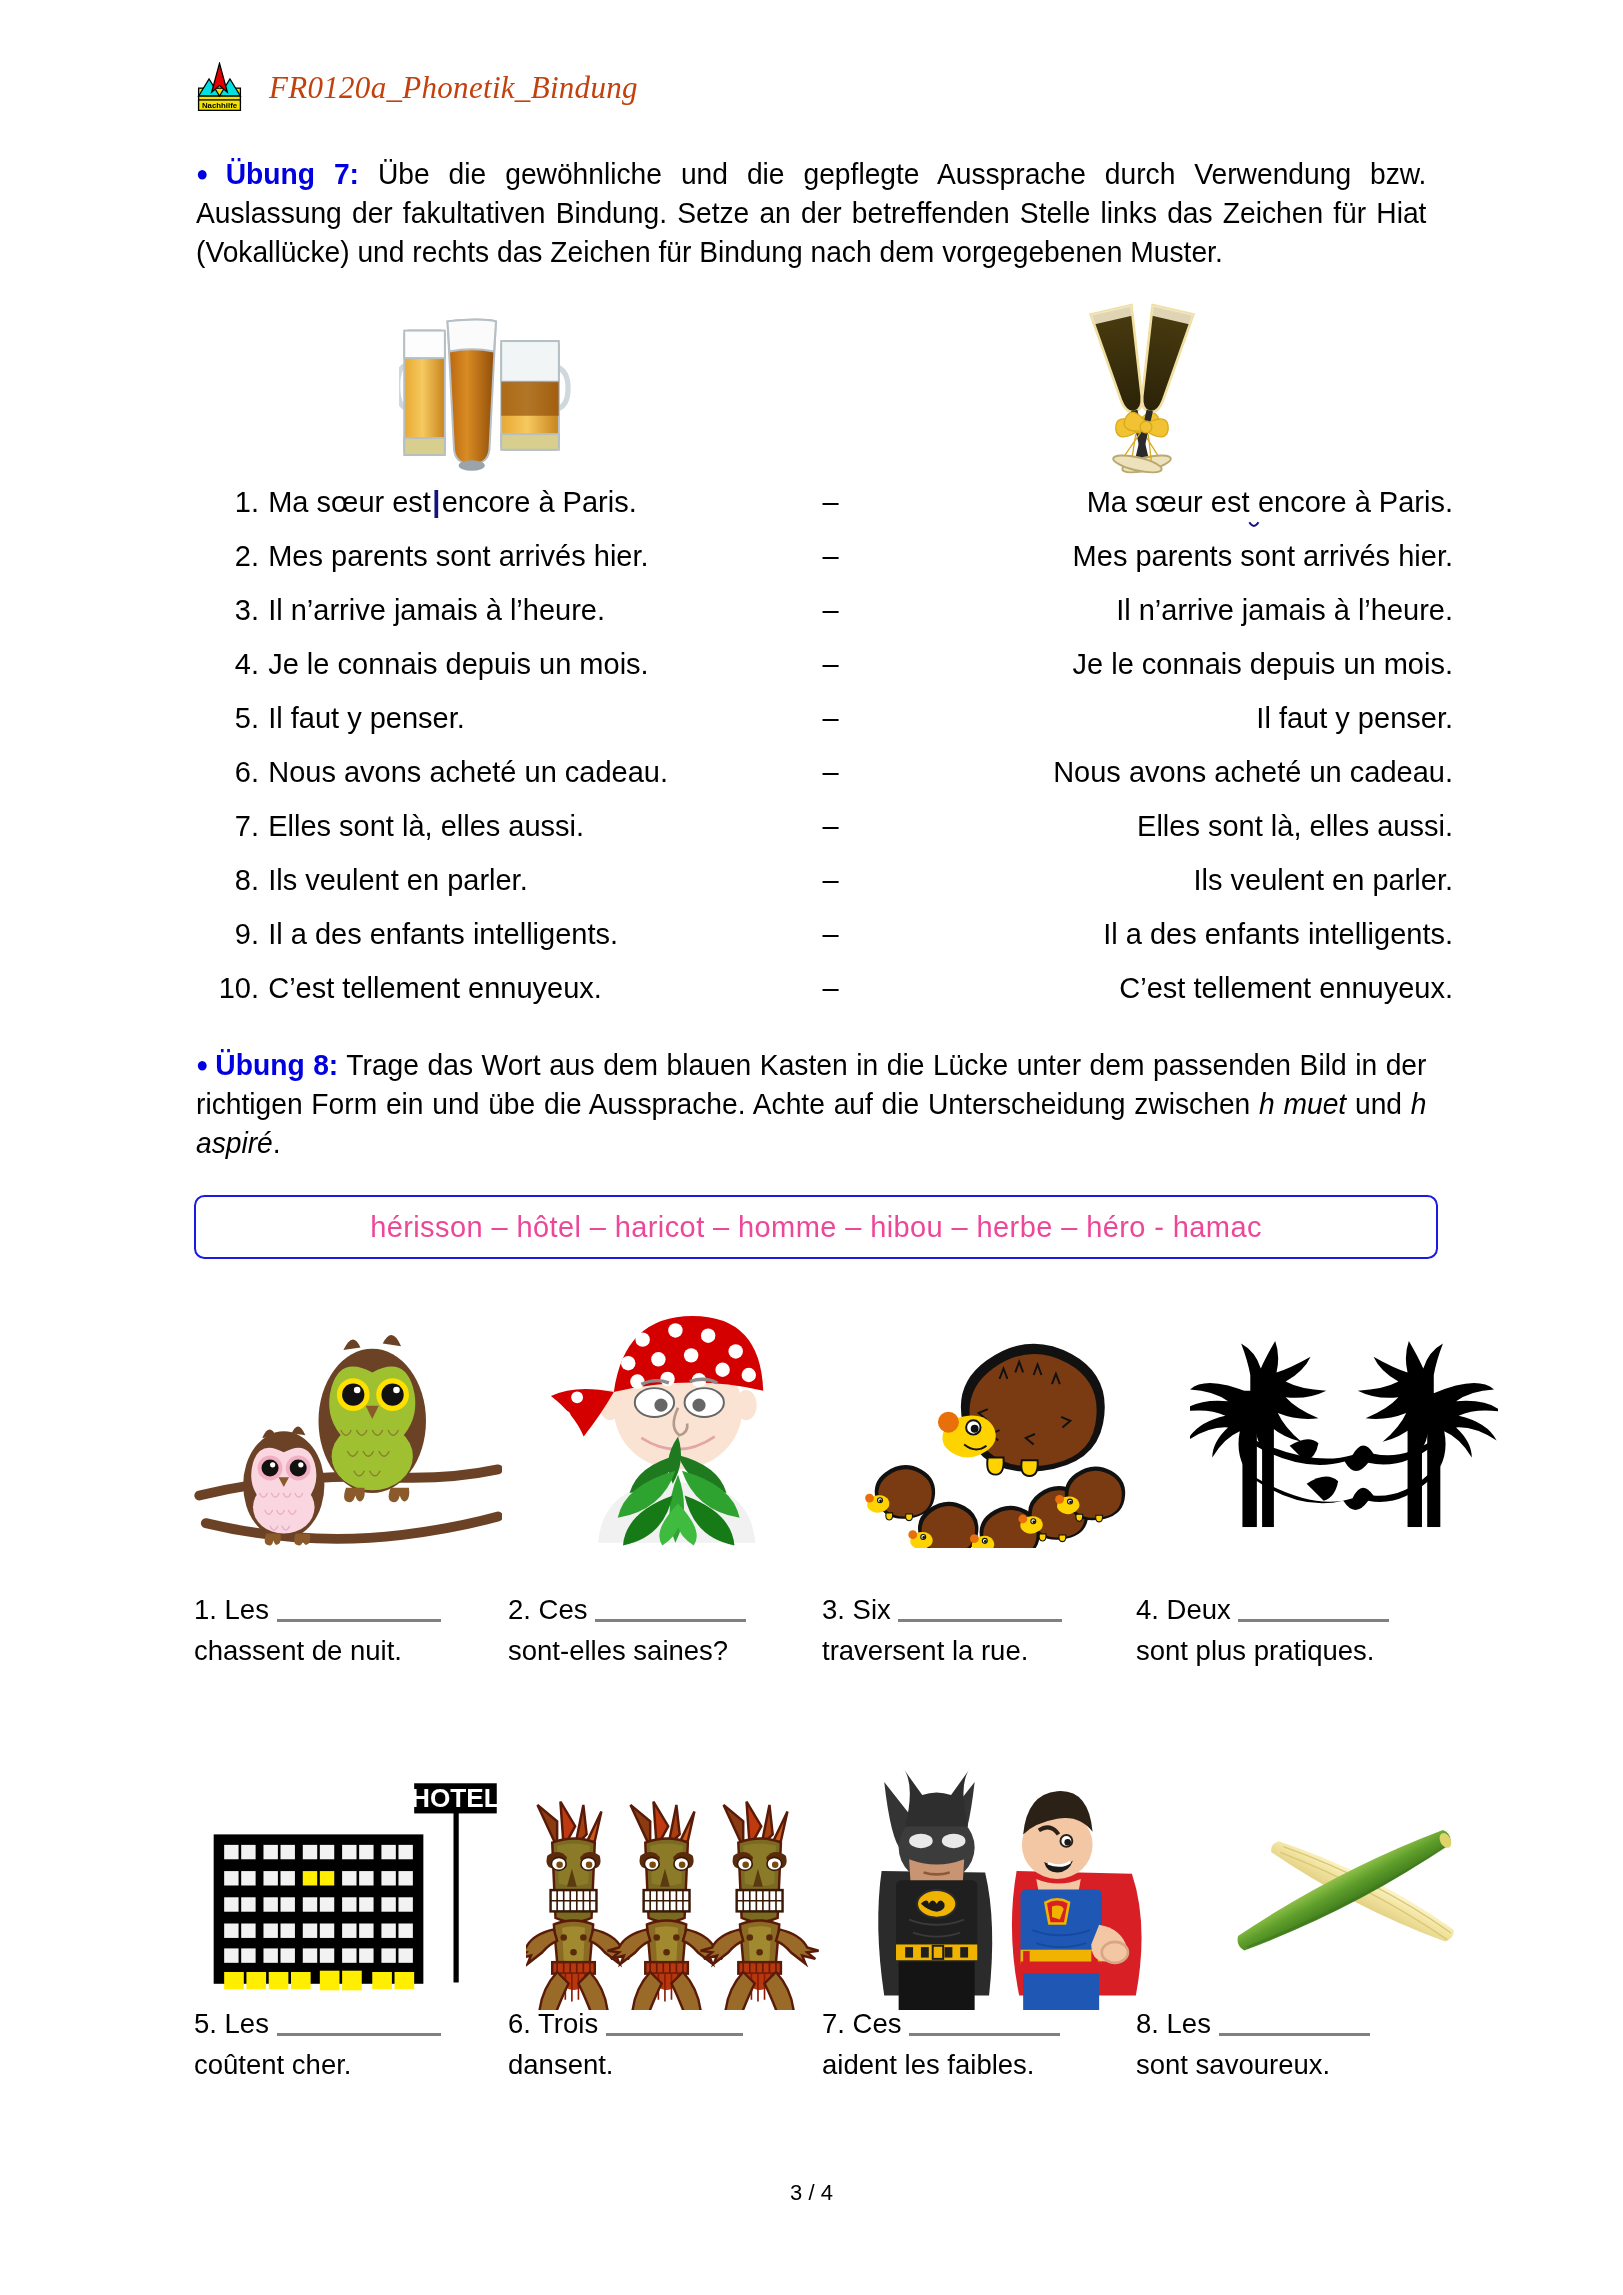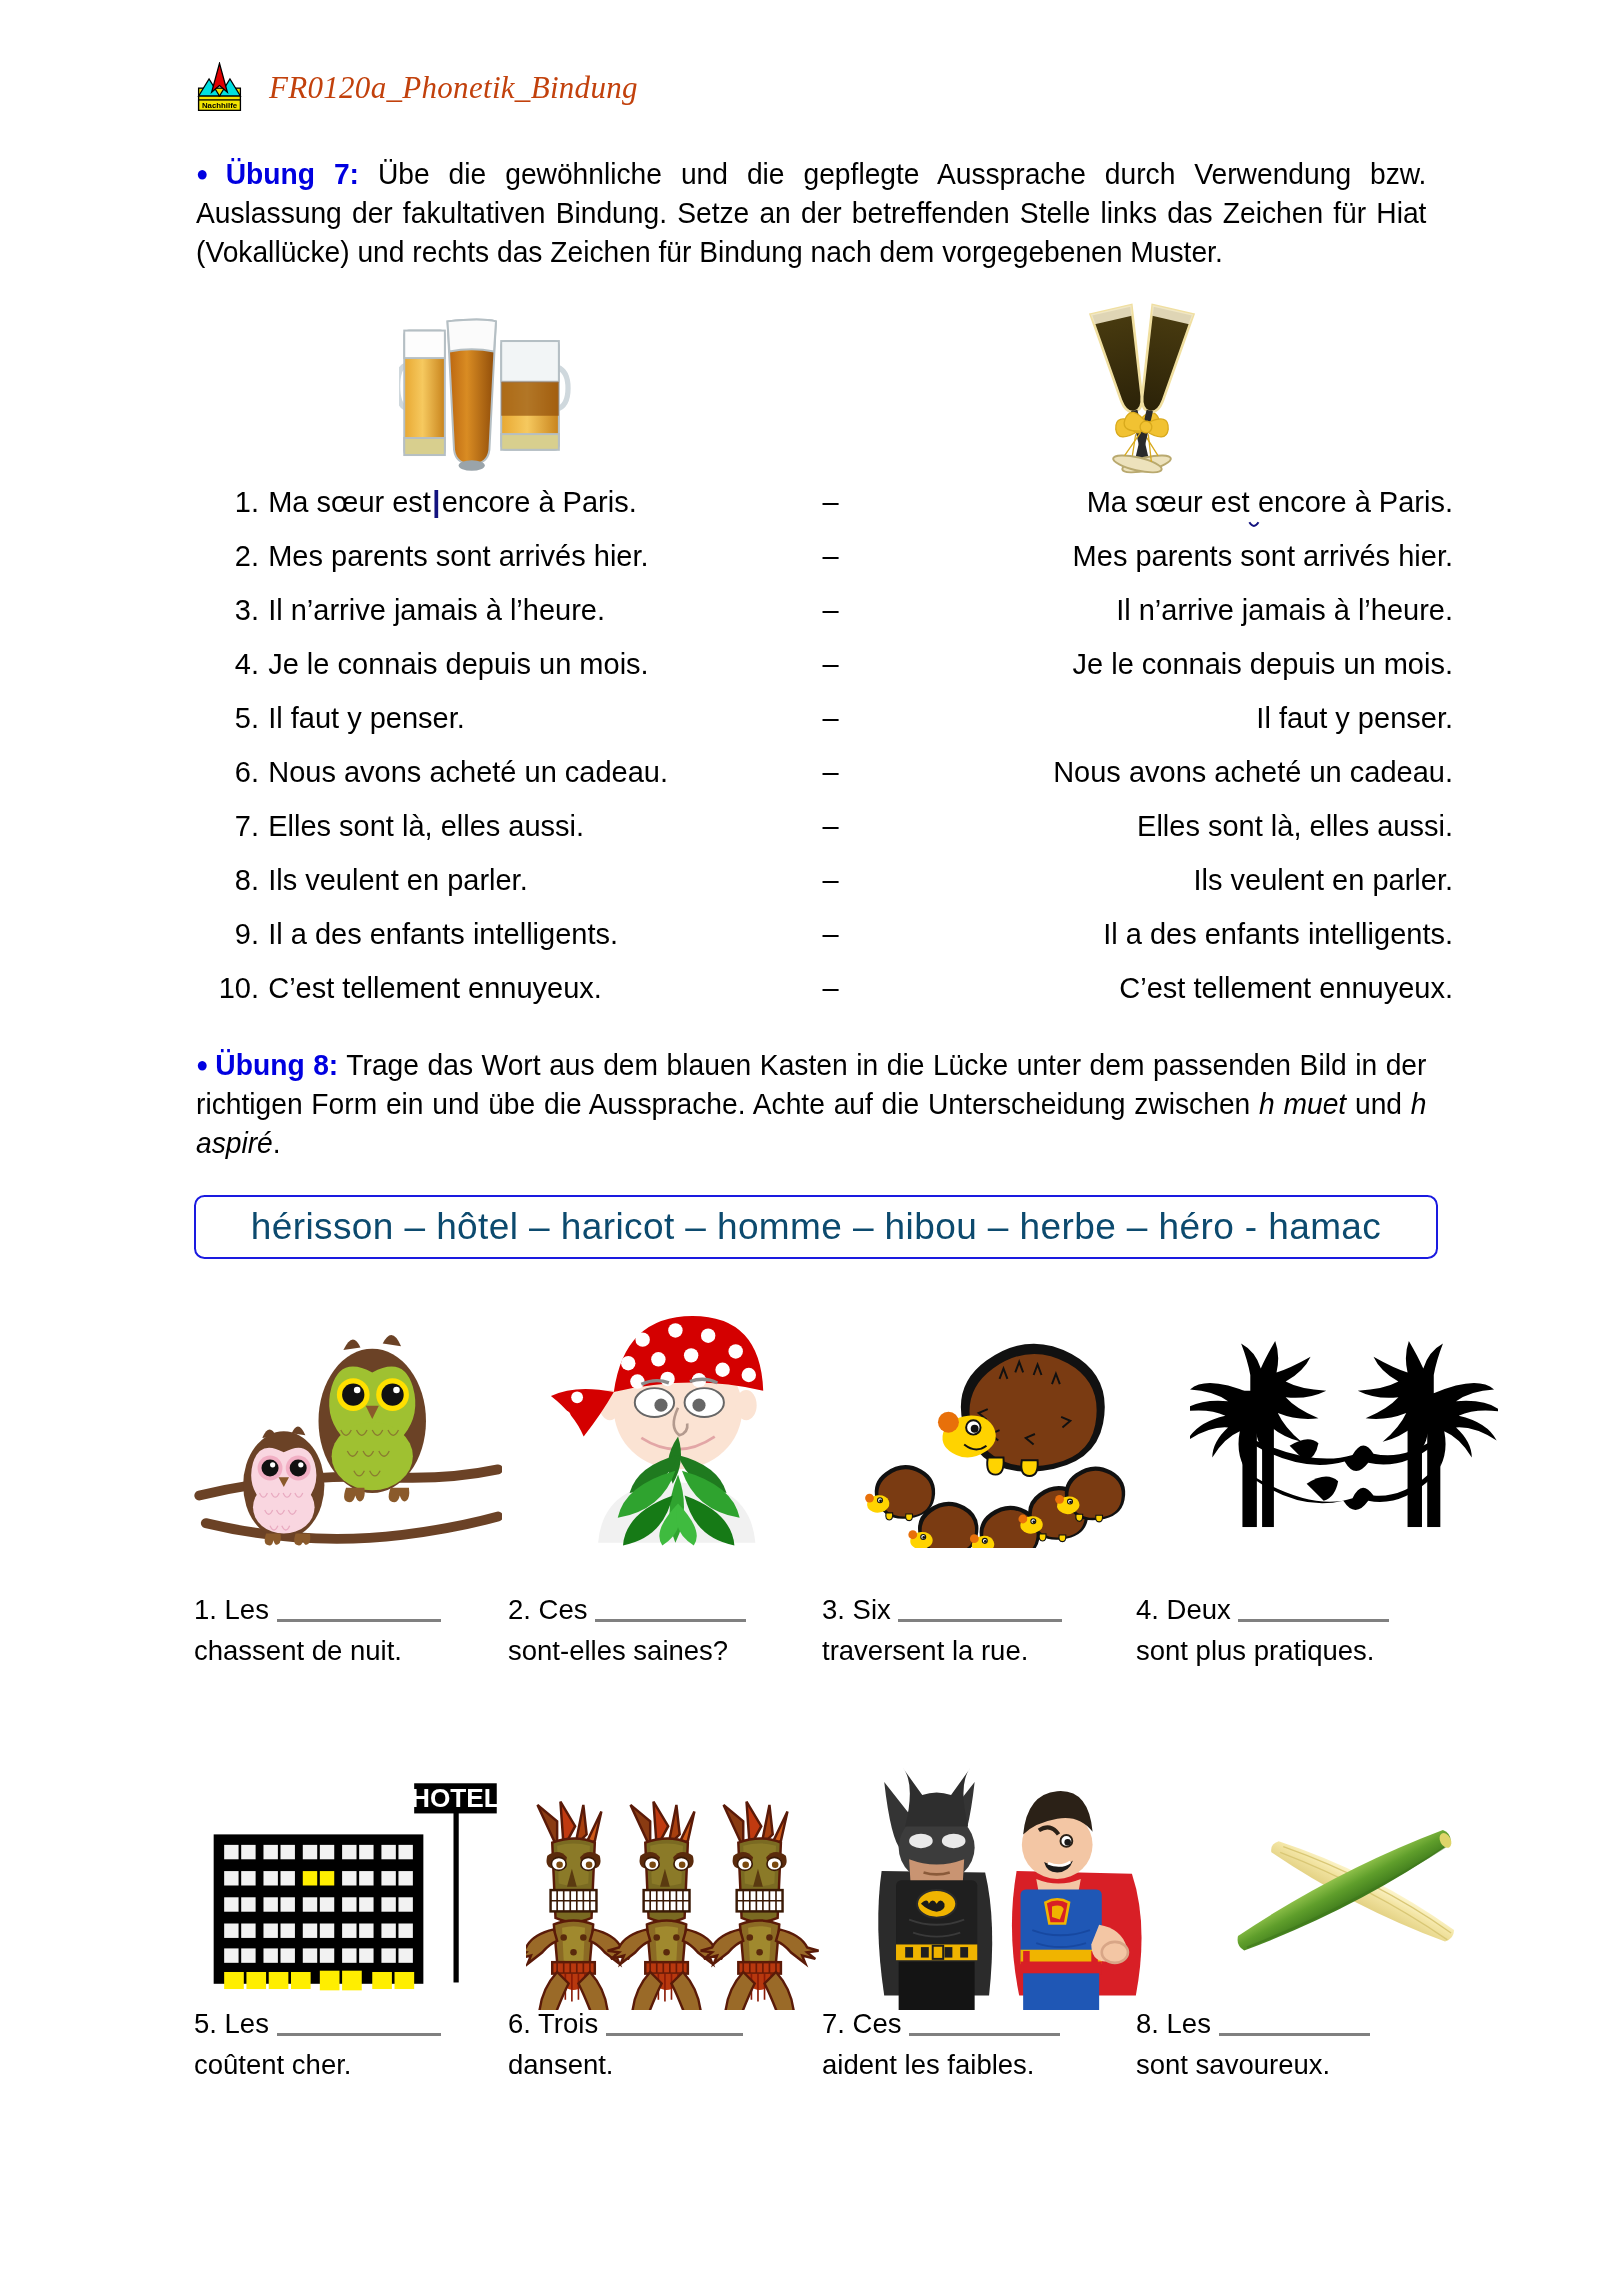--- a/index.html
+++ b/index.html
@@ -75,21 +75,21 @@
   }
   .liaison svg{position:absolute;left:-1.3px;top:.30em;}
   
   .wordbox{
     position:absolute;left:194px;top:1195px;width:1244px;height:64px;
     border:2px solid #1a1ae0;border-radius:10.5px;
     display:flex;align-items:center;justify-content:center;
     box-sizing:border-box;
   }
   .wordbox span{
-    color:#0c4a6e;font-size:37px;letter-spacing:0.4px;font-stretch:condensed;
+    color:#ec4899;font-size:29px;letter-spacing:0.4px;font-stretch:condensed;
   }
   
   .imgrow{position:absolute;left:194px;width:1250px;height:249px;
           display:flex;justify-content:space-between;gap:24px;}
   #imgrow1{top:1299px;}
   #imgrow2{top:1761px;}
   .cell-img{width:308px;height:249px;position:relative;}
   .cell-img svg{display:block;}
   
   .lblrow{position:absolute;left:194px;width:1257px;
@@ -777,15 +777,18 @@
       <div class="lbl">
         <div class="l1"><span>7.</span> <span>Ces</span> <span class="blank b-mid"></span></div>
         <div>aident les faibles.</div>
       </div>
       <div class="lbl">
         <div class="l1"><span>8.</span> <span>Les</span> <span class="blank b-mid"></span></div>
         <div>sont savoureux.</div>
       </div>
     </div>
 
+  <div class="footer">
+    <span>3 / 4</span>
+  </div>
 
 </div>
 
 
 </body></html>

